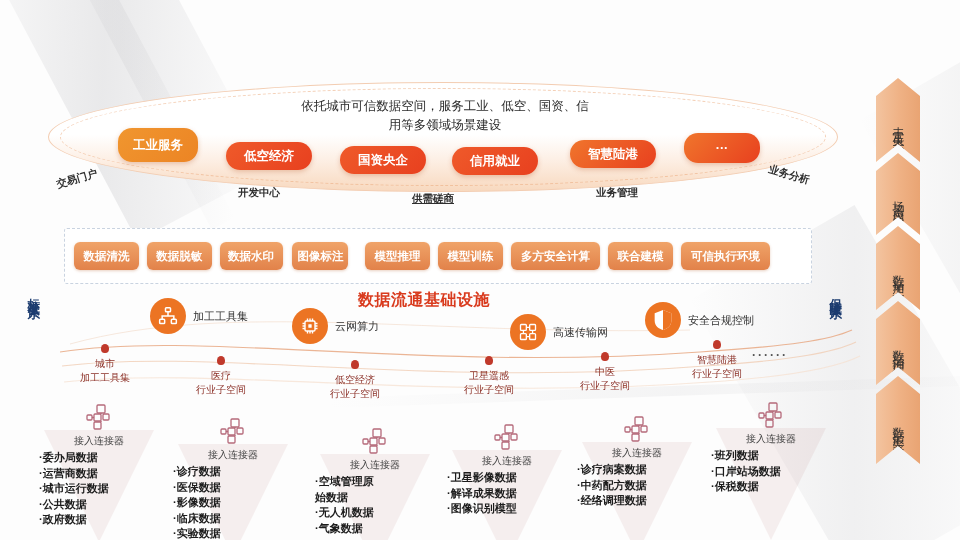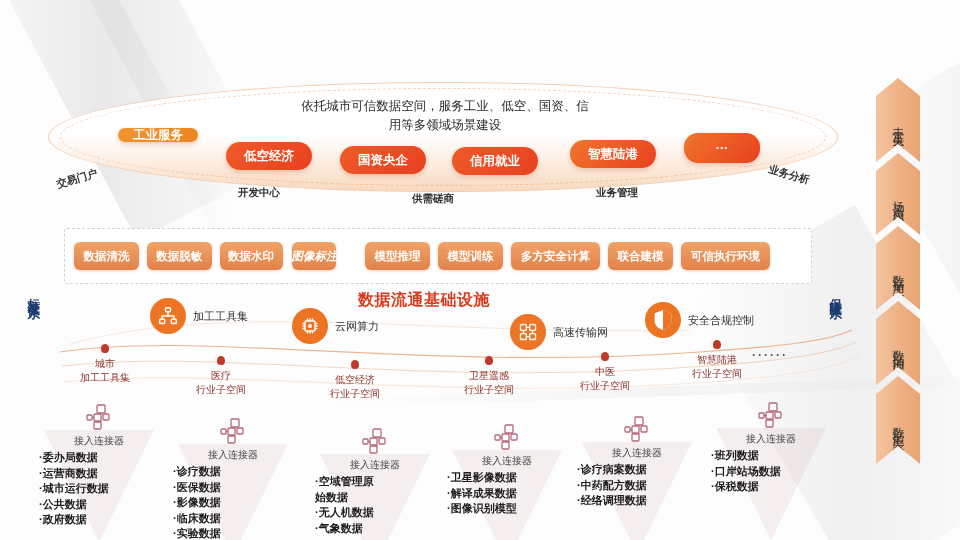--- a/index.html
+++ b/index.html
@@ -186,41 +186,41 @@
   <div class="streak s3"></div>
   <div class="streak s4"></div>
   <div class="streak s5"></div>
 
 
   <div id="ellipse"></div>
   <div id="ellipse-inner"></div>
   <div id="ellipse-desc">依托城市可信数据空间，服务工业、低空、国资、信用等多领域场景建设</div>
 
   <div id="pill-layer">
-      <div class="pill" style="left: 118px; top: 128px; width: 80px; height: 14px; background: linear-gradient(135deg, rgb(240, 150, 47) 0%, rgb(236, 132, 36) 100%);">工业服务</div>
+      <div class="pill" style="left: 118px; top: 128px; width: 80px; height: 34px; background: linear-gradient(135deg, rgb(240, 150, 47) 0%, rgb(236, 132, 36) 100%);">工业服务</div>
       <div class="pill" style="left: 226px; top: 142px; width: 86px; height: 28px; background: linear-gradient(135deg, rgb(239, 90, 42) 0%, rgb(232, 64, 31) 100%);">低空经济</div>
       <div class="pill" style="left: 340px; top: 146px; width: 86px; height: 28px; background: linear-gradient(135deg, rgb(239, 90, 42) 0%, rgb(232, 64, 31) 100%);">国资央企</div>
       <div class="pill" style="left: 452px; top: 147px; width: 86px; height: 28px; background: linear-gradient(135deg, rgb(239, 90, 42) 0%, rgb(232, 64, 31) 100%);">信用就业</div>
       <div class="pill" style="left: 570px; top: 140px; width: 86px; height: 28px; background: linear-gradient(135deg, rgb(240, 117, 44) 0%, rgb(232, 64, 31) 100%);">智慧陆港</div>
       <div class="pill" style="left: 684px; top: 133px; width: 76px; height: 30px; background: linear-gradient(135deg, rgb(240, 117, 44) 0%, rgb(232, 64, 31) 100%);">···</div>
     </div>
   <div id="ring-layer">
       <div class="ring-label rot-l" style="left: 56px; top: 172px;">交易门户</div>
       <div class="ring-label " style="left: 238px; top: 186px;">开发中心</div>
-      <div class="ring-label " style="left: 412px; top: 192px;">供需磋商</div>
+      <div class="ring-label " style="left: 412px; top: 192px; text-decoration: underline;">供需磋商</div>
       <div class="ring-label " style="left: 596px; top: 186px;">业务管理</div>
       <div class="ring-label rot-r" style="left: 768px; top: 168px;">业务分析</div>
     </div>
 
   <div id="cap-strip"></div>
   <div id="cap-layer">
       <div class="cap-box" style="left: 74px; width: 64.8px;">数据清洗</div>
       <div class="cap-box" style="left: 146.8px; width: 64.8px;">数据脱敏</div>
       <div class="cap-box" style="left: 219.6px; width: 63px; font-family: Liberation Mono, monospace;">数据水印</div>
-      <div class="cap-box" style="left: 292.4px; width: 44px; font-style: italic;">图像标注</div>
+      <div class="cap-box" style="left: 292.4px; width: 56px;">图像标注</div>
       <div class="cap-box" style="left: 365.2px; width: 64.8px;">模型推理</div>
       <div class="cap-box" style="left: 438px; width: 64.8px;">模型训练</div>
       <div class="cap-box" style="left: 510.8px; width: 89.2px;">多方安全计算</div>
       <div class="cap-box" style="left: 608px; width: 64.8px;">联合建模</div>
       <div class="cap-box" style="left: 680.8px; width: 89.2px;">可信执行环境</div>
     </div>
 
   <svg id="curves" viewBox="0 0 960 540">
     <path d="M60,352 C200,330 420,372 700,352 C790,346 830,340 852,330" fill="none" stroke="#e7a882" stroke-width="1.1" opacity=".85"></path>
     <path d="M62,366 C210,348 430,388 705,366 C795,360 835,352 856,342" fill="none" stroke="#f0cdb4" stroke-width="1.1" opacity=".8"></path>

